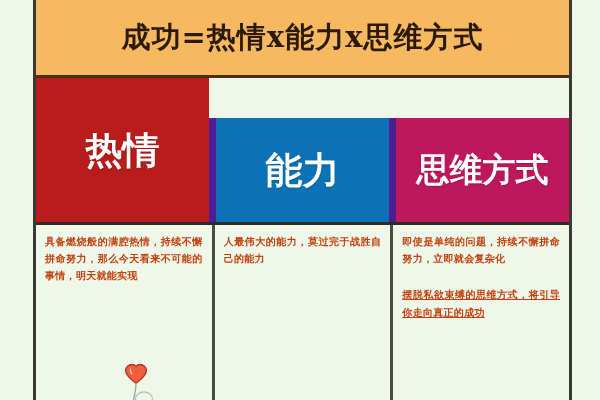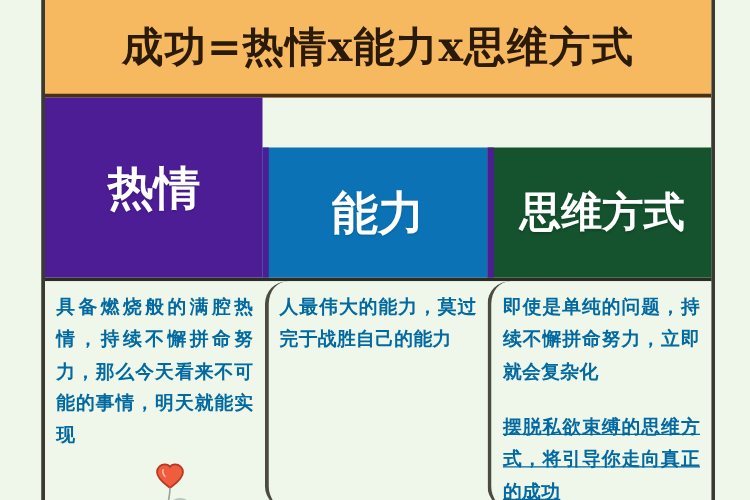--- a/index.html
+++ b/index.html
@@ -43,21 +43,21 @@
     flex: 0 0 75px;
     background: #f6b95f;
     border-bottom: 3px solid #4a2f14;
     display: flex;
     align-items: center;
     justify-content: center;
     overflow: hidden;
   }
   #title-text {
     font-family: "DejaVu Serif", "Liberation Serif", serif;
-    font-size: 33px;
+    font-size: 29px;
     font-weight: 700;
     color: #2b1a08;
     letter-spacing: 1px;
     line-height: 1;
     white-space: nowrap;
   }
 
   
   #header-row {
     flex: 0 0 147px;
@@ -67,56 +67,56 @@
   }
   .head-cell {
     flex: 1 1 0;
     display: flex;
     align-items: center;
     justify-content: center;
     text-align: center;
     box-sizing: border-box;
     overflow: hidden;
   }
-  .head-cell + .head-cell { border-left: 5px solid #4c1d95; margin-top: 40px; }
+  .head-cell + .head-cell { border-left: 7px solid #4c1d95; margin-top: 40px; }
   .head-label {
     font-family: "DejaVu Serif", "Liberation Serif", serif;
     font-weight: 700;
     font-size: 37px;
     color: #ffffff;
     line-height: 1.25;
     text-shadow: 0 1px 2px rgba(0,0,0,.18);
     padding: 0 6px;
     word-break: keep-all;
   }
-  #head-0 { background: #4c1d95; }
+  #head-0 { background: #b91c1c; }
   #head-1 { background: #0b73b5; }
-  #head-2 { background: #14532d; text-align: center; }
+  #head-2 { background: #be185d; text-align: center; }
   #head-2 .head-label { font-size: 33px; }
 
   
   #body-row {
     flex: 1 1 auto;
     display: flex;
     background: #eef7ea;
     box-sizing: border-box;
   }
   .body-cell {
     flex: 1 1 0;
     position: relative;
     box-sizing: border-box;
     padding: 8px 9px 0 9px;
     overflow: hidden;
   }
-  .body-cell + .body-cell { border-left: 3px solid #4b4b43; border-radius: 18px; }
+  .body-cell + .body-cell { border-left: 3px solid #4b4b43; }
   .body-text {
     font-family: "DejaVu Sans", "Liberation Sans", sans-serif;
-    font-size: 15px;
+    font-size: 10px;
     font-weight: 700;
-    color: #0369a1;
+    color: #c2410c;
     line-height: 1.72;
     letter-spacing: .3px;
     text-align: justify;
     margin: 0;
   }
   .body-text + .body-text { margin-top: 19px; text-decoration: underline; }
 
   
   .cell-icon {
     position: absolute;

